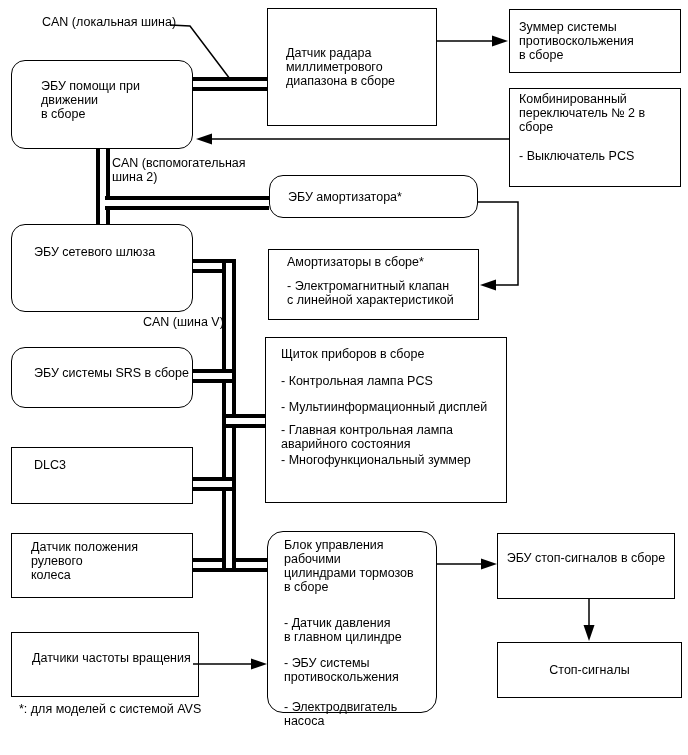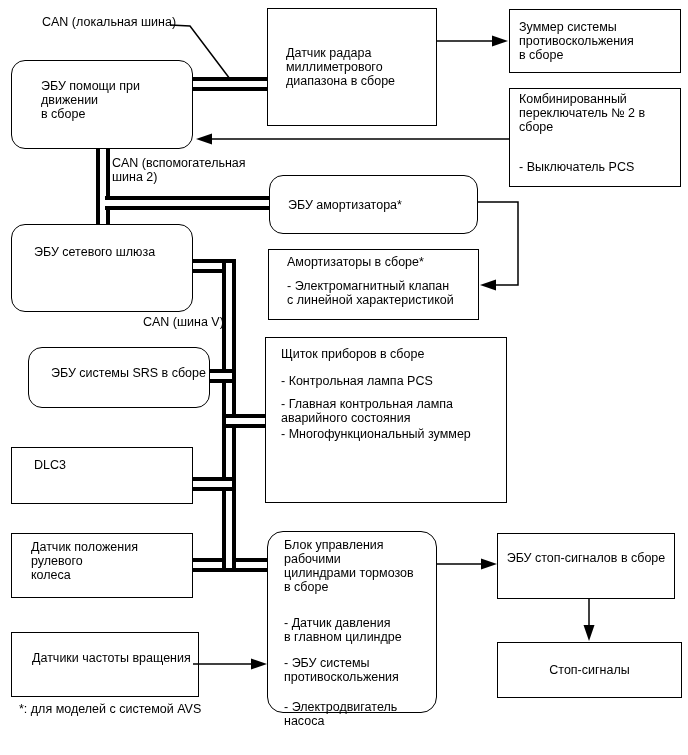--- a/index.html
+++ b/index.html
@@ -54,44 +54,45 @@
 
   <div class="box vcenter" style="left:509px; top:9px; width:172px; height:64px; padding-left:9px;">
     <span class="pre">Зуммер системы
 противоскольжения
 в сборе</span>
   </div>
 
   <div class="box" style="left:509px; top:88px; width:172px; height:99px; padding:3px 8px 0 9px;">
     <span class="pre">Комбинированный
 переключатель № 2 в сборе</span>
-    <span class="item pre" style="margin-top:26px;">- Выключатель PCS</span>
+    <span class="item pre" style="margin-top:15px;">- Выключатель PCS</span>
   </div>
 
-  <div class="box rounded vcenter" style="left:269px; top:175px; width:209px; height:59px; padding-left:18px;">
+  <div class="box rounded vcenter" style="left:269px; top:175px; width:209px; height:43px; padding-left:18px;">
     <span class="pre">ЭБУ амортизатора*</span>
   </div>
 
   <div class="box rounded vcenter" style="left:11px; top:224px; width:182px; height:88px; padding-left:22px; padding-bottom:32px;">
     <span class="pre">ЭБУ сетевого шлюза</span>
   </div>
 
   <div class="box" style="left:268px; top:249px; width:211px; height:71px; padding:5px 6px 0 18px;">
     <span class="pre">Амортизаторы в сборе*</span>
     <span class="item pre" style="margin-top:10px;">- Электромагнитный клапан
 с линейной характеристикой</span>
   </div>
 
-  <div class="box rounded vcenter" style="left:28px; top:347px; width:182px; height:61px; padding-left:22px; padding-bottom:10px;">
+  <div class="box rounded vcenter" style="left:11px; top:347px; width:182px; height:61px; padding-left:22px; padding-bottom:10px;">
     <span class="pre">ЭБУ системы SRS в сборе</span>
   </div>
 
   <div class="box" style="left:265px; top:337px; width:242px; height:166px; padding:9px 6px 0 15px;">
     <span class="pre">Щиток приборов в сборе</span>
     <span class="item pre" style="margin-top:13px;">- Контрольная лампа PCS</span>
+    <span class="item pre" style="margin-top:12px;">- Мультиинформационный дисплей</span>
     <span class="item pre" style="margin-top:9px;">- Главная контрольная лампа
 аварийного состояния</span>
     <span class="item pre" style="margin-top:2px;">- Многофункциональный зуммер</span>
   </div>
 
   <div class="box" style="left:11px; top:447px; width:182px; height:57px; padding:10px 6px 8px 22px;">
     <span class="pre">DLC3</span>
   </div>
 
   <div class="box vcenter" style="left:11px; top:533px; width:182px; height:65px; padding-left:19px; padding-bottom:10px;">

